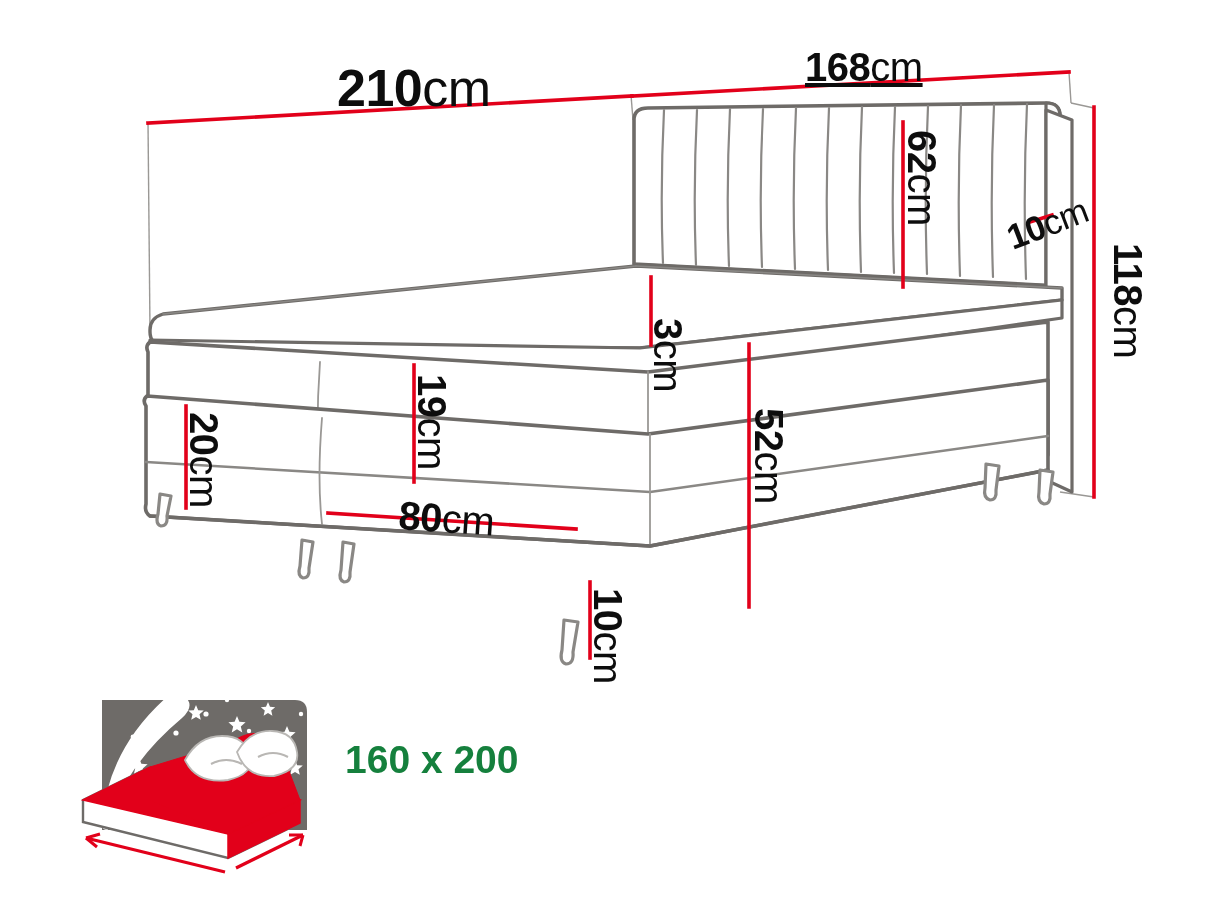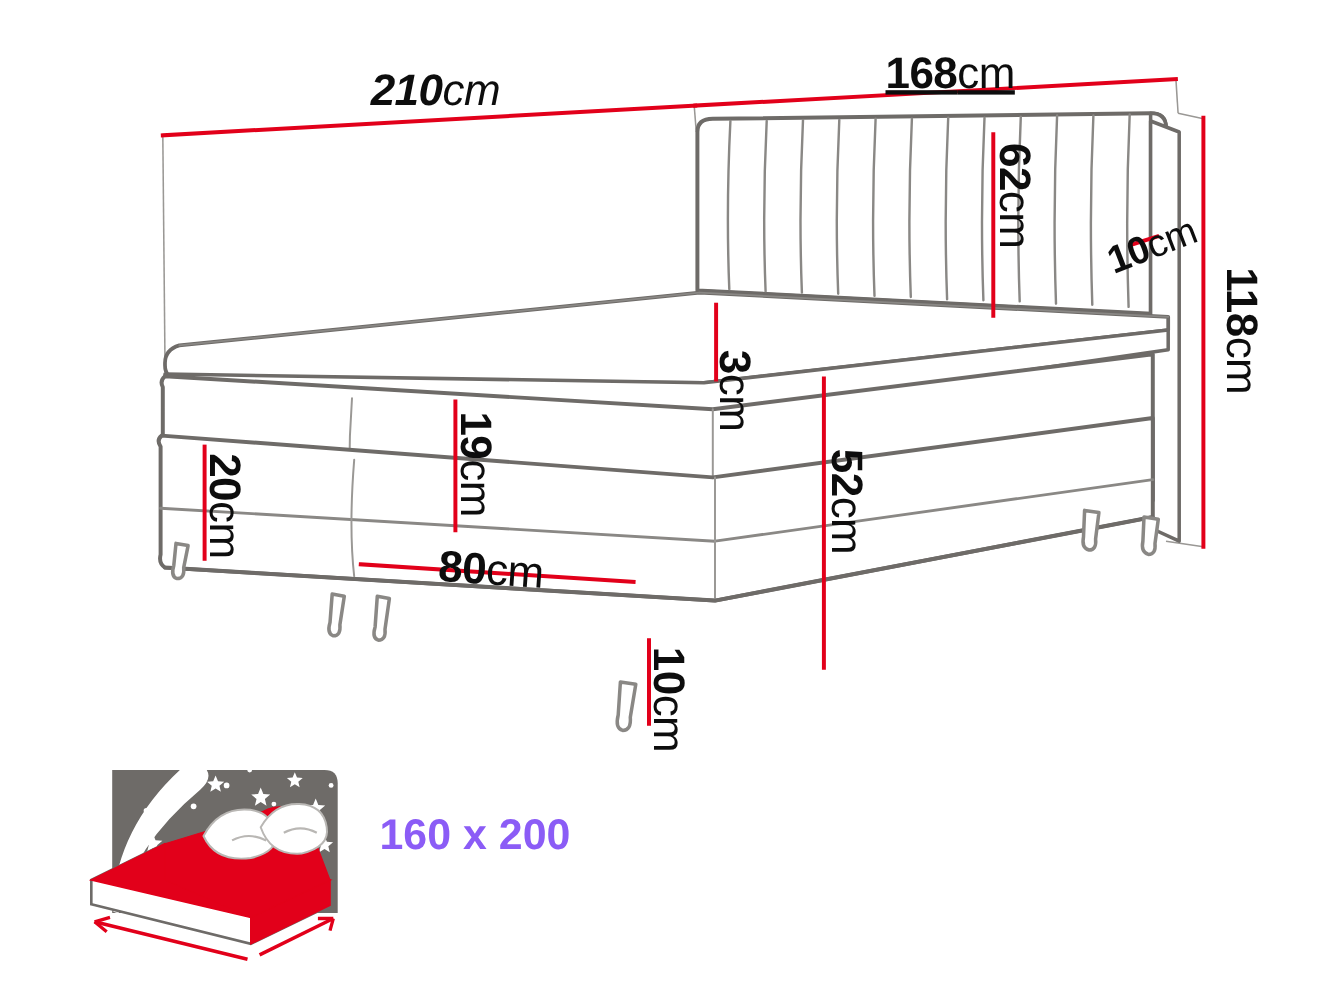--- a/index.html
+++ b/index.html
@@ -41,21 +41,21 @@
   .rot90 {
     transform-origin: 0 0;
   }
   #size-text {
     position: absolute;
     left: 345px;
     top: 738px;
     font-family: "Liberation Sans", sans-serif;
     font-weight: bold;
     font-size: 39px;
-    color: #8b5cf6;
+    color: #15803d;
     letter-spacing: 0px;
     white-space: nowrap;
   }
 </style>
 </head>
 <body>
 
 <div id="stage">
 
   <svg id="diagram-svg" viewBox="0 0 1221 916">
@@ -204,21 +204,21 @@
 
       <g stroke="#e2001a" stroke-width="3.2" fill="none">
         <path d="M86,838 L225,872"></path>
         <path d="M86,838 l14,-4 M86,838 l11,9" fill="none" stroke-width="3"></path>
         <path d="M236,868 L303,835"></path>
         <path d="M303,835 l-14,0 M303,835 l-3,11" fill="none" stroke-width="3"></path>
       </g>
     </g>
   </svg>
 
-  <div class="dim-label" style="left:337px; top:62px; font-size:40px;font-style:italic;">
+  <div class="dim-label" style="left:337px; top:62px; font-size:52px;">
     <span class="num">210</span><span class="unit">cm</span>
   </div>
 
   <div class="dim-label" style="left:805px; top:47px; font-size:40px;text-decoration:underline;">
     <span class="num">168</span><span class="unit">cm</span>
   </div>
 
   <div class="dim-label rot90" style="left:942px; top:130px; font-size:40px; transform:rotate(90deg);">
     <span class="num">62</span><span class="unit">cm</span>
   </div>

